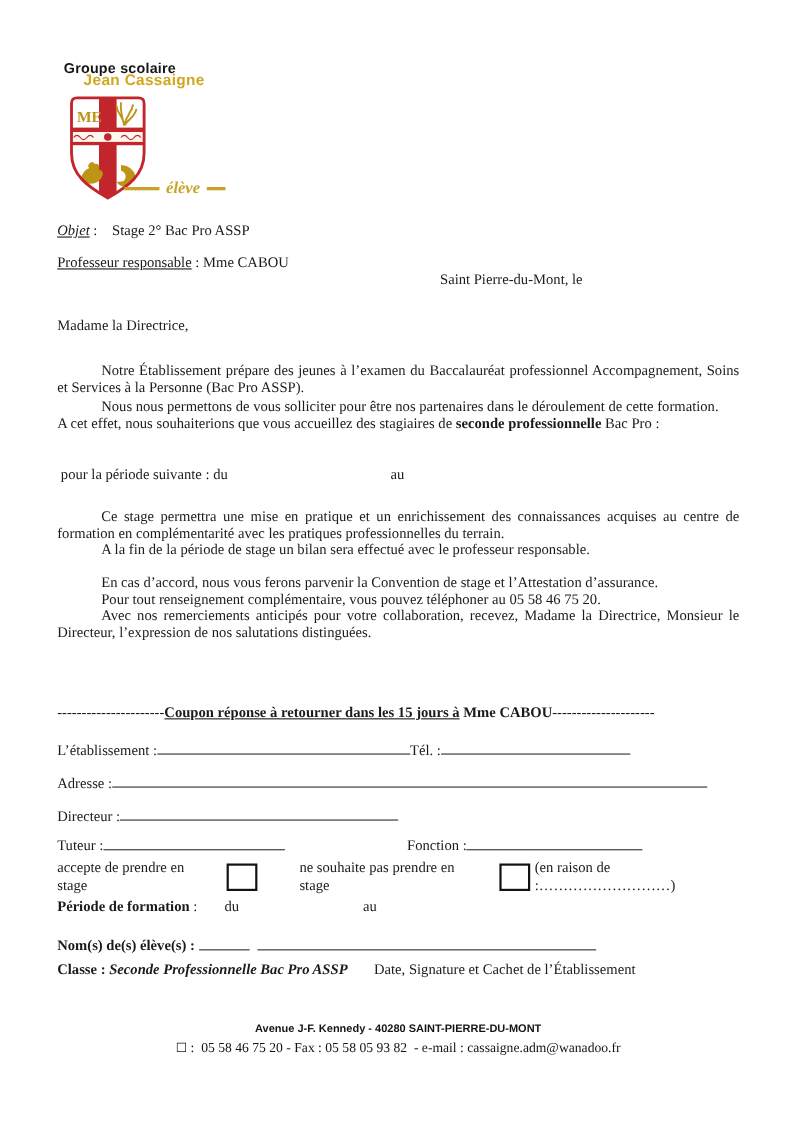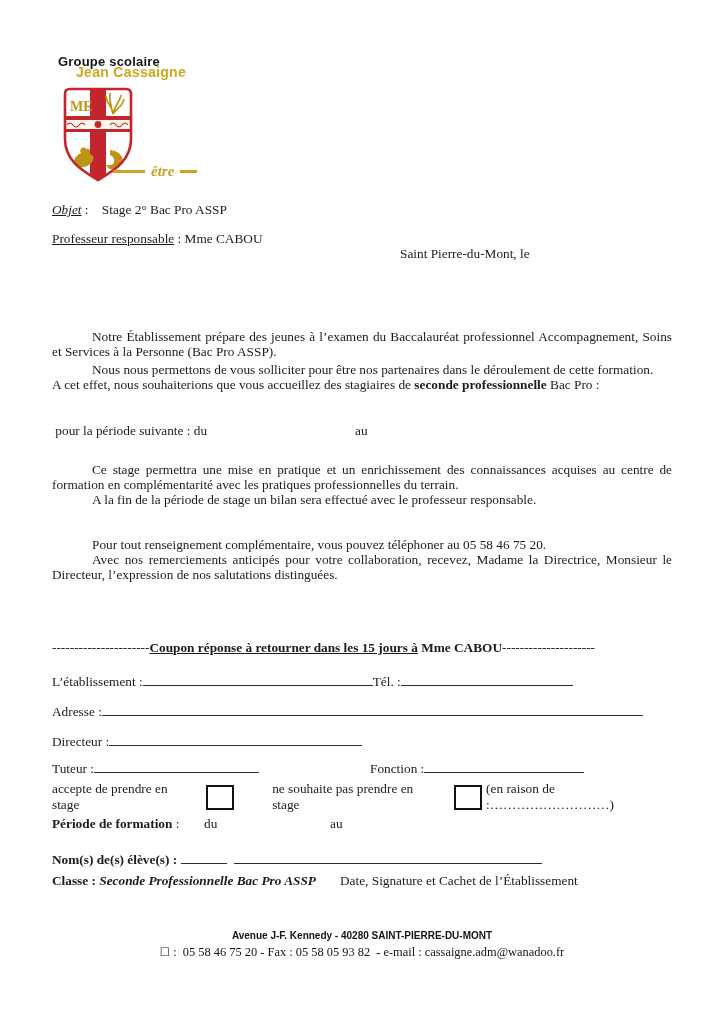--- a/index.html
+++ b/index.html
@@ -62,49 +62,51 @@
       <text x="7" y="24" font-size="14" font-weight="bold" fill="#bd9414" font-family="serif">ME</text>
       <path d="M50,27 C48,20 46,13 47,6 M50,27 C49,18 43,16 43,9 M50,27 C52,17 57,15 58,8 M50,27 C54,21 60,19 61,12" stroke="#bd9414" stroke-width="1.7" fill="none"></path>
       <path d="M10,77 q2,-9 8,-11 q-2,-3 1,-5 q3,-2 4,1 q5,-1 4,5 q6,2 2,8 q-4,6 -13,5 z" fill="#bd9414"></path>
       <path d="M47,63 q11,1 13,10 q1,7 -6,9 q-8,2 -11,-4 q7,1 8,-3 q1,-5 -4,-7 z" fill="#bd9414"></path>
     </g>
     <path d="M7,2 H63 Q68,2 68,7 V52 C68,72 54,82 35,93 C16,82 2,72 2,52 V7 Q2,2 7,2 Z" fill="none" stroke="#c2262c" stroke-width="2.6"></path>
   </svg>
 
   <div class="lycee-row">
     <span class="gline l"></span>
-    <span class="lycee-label">être</span>
+    <span class="lycee-label">élève</span>
     <span class="gline r"></span>
   </div>
 
   <div class="blk" style="top:202px">
     <span class="i u">Objet</span><span class="pre"> :    Stage 2° Bac Pro ASSP</span>
   </div>
 
   <div class="blk" style="top:231px">
     <span class="u">Professeur responsable</span><span class="pre"> : Mme CABOU</span>
   </div>
 
   <div class="abs" style="left:400px; top:246px">Saint Pierre-du-Mont, le</div>
 
+  <div class="blk" style="top:288px">Madame la Directrice,</div>
 
   <div class="blk just ind" style="top:329px">Notre Établissement prépare des jeunes à l’examen du Baccalauréat professionnel Accompagnement, Soins et Services à la Personne (Bac Pro ASSP).</div>
   <div class="blk ind" style="top:362px">Nous nous permettons de vous solliciter pour être nos partenaires dans le déroulement de cette formation.</div>
 
   <div class="blk" style="top:377px">
     <span>A cet effet, nous souhaiterions que vous accueillez des stagiaires de </span><span class="b">seconde professionnelle</span><span> Bac Pro :</span>
   </div>
 
   <div class="blk" style="top:423px">
     <span class="pre"> pour la période suivante : du</span>
     <span class="abs" style="left:303px; top:0">au</span>
   </div>
 
   <div class="blk just ind" style="top:462px">Ce stage permettra une mise en pratique et un enrichissement des connaissances acquises au centre de formation en complémentarité avec les pratiques professionnelles du terrain.</div>
   <div class="blk ind" style="top:492px">A la fin de la période de stage un bilan sera effectué avec le professeur responsable.</div>
+  <div class="blk ind" style="top:522px">En cas d’accord, nous vous ferons parvenir la Convention de stage et l’Attestation d’assurance.</div>
   <div class="blk ind" style="top:537px">Pour tout renseignement complémentaire, vous pouvez téléphoner au 05 58 46 75 20.</div>
   <div class="blk just ind" style="top:552px">Avec nos remerciements anticipés pour votre collaboration, recevez, Madame la Directrice, Monsieur le Directeur, l’expression de nos salutations distinguées.</div>
 
 
   <div class="blk" style="top:640px">
     <span>----------------------</span><span class="b u">Coupon réponse à  retourner dans les 15 jours à</span><span class="b pre"> Mme CABOU</span><span>---------------------</span>
   </div>
 
   <div class="row" style="top:671px">
     <span>L’établissement :</span><span class="fill" style="width:230px"></span><span>Tél. :</span><span class="fill" style="width:172px"></span>

